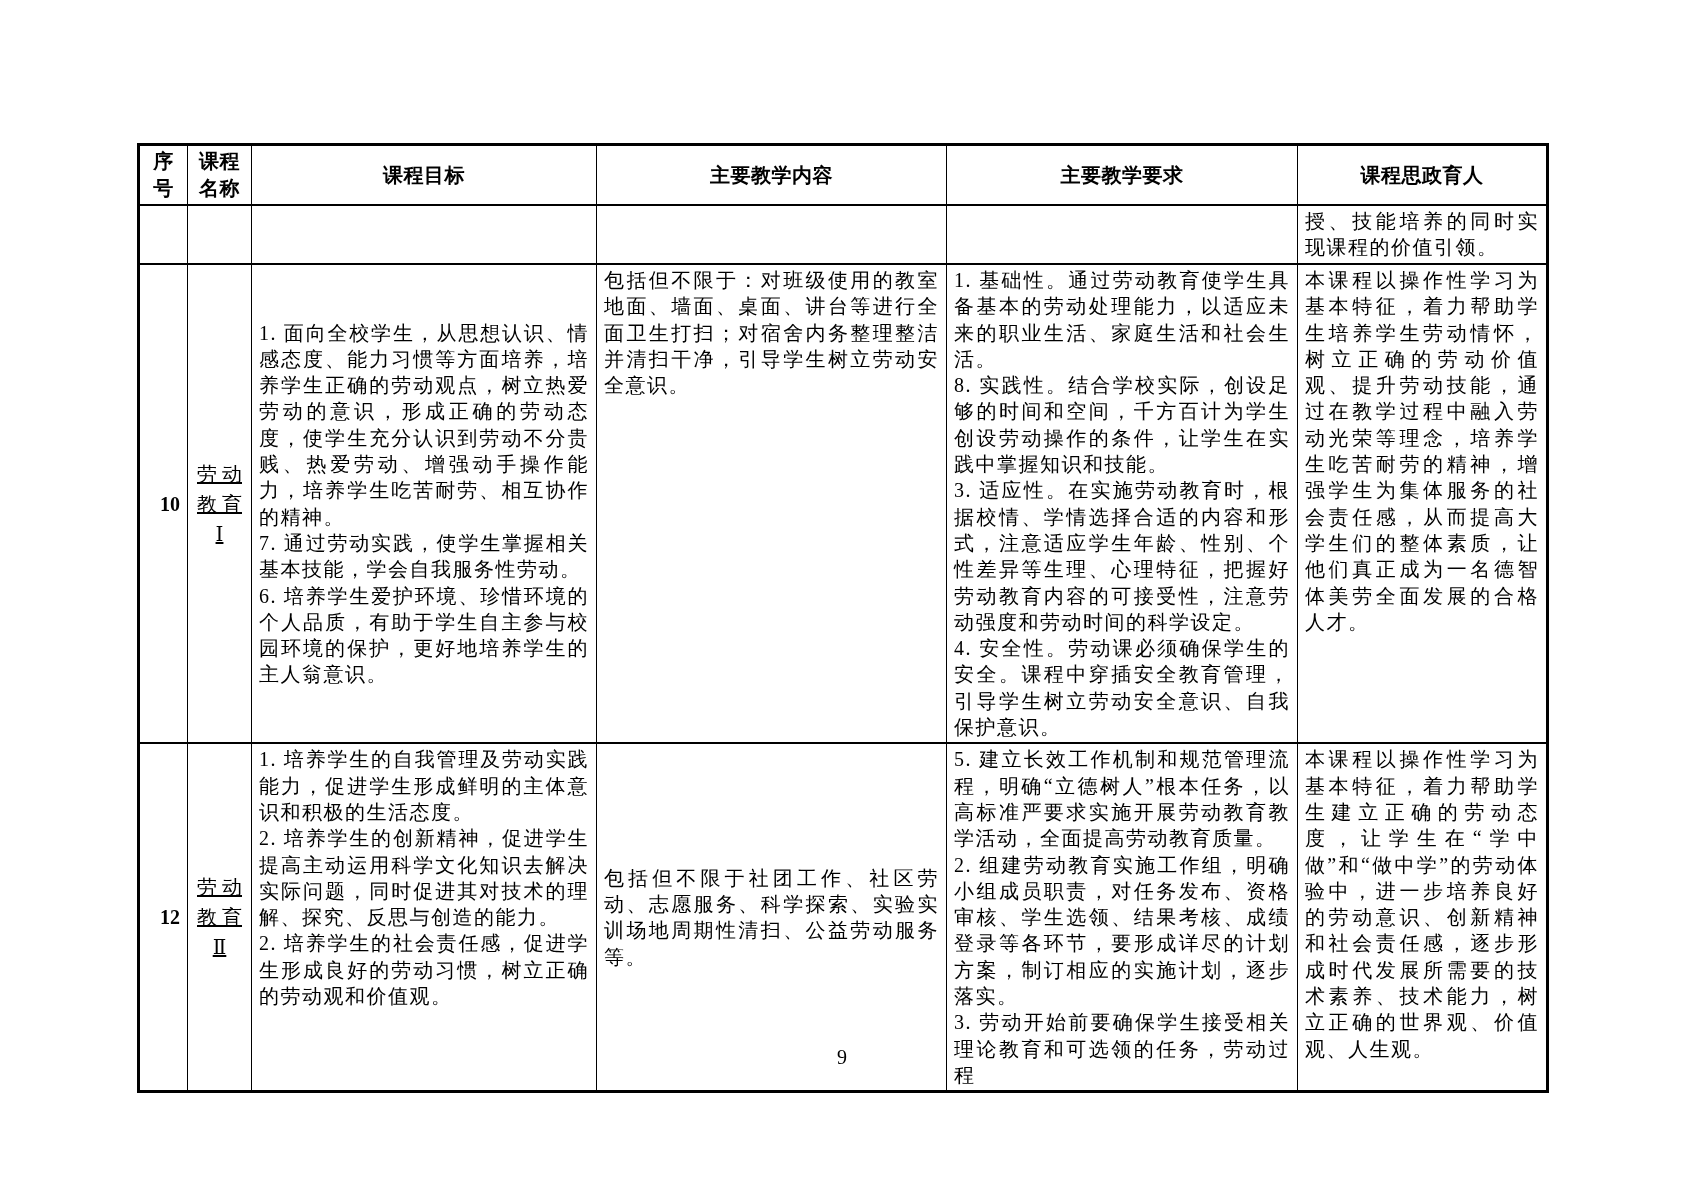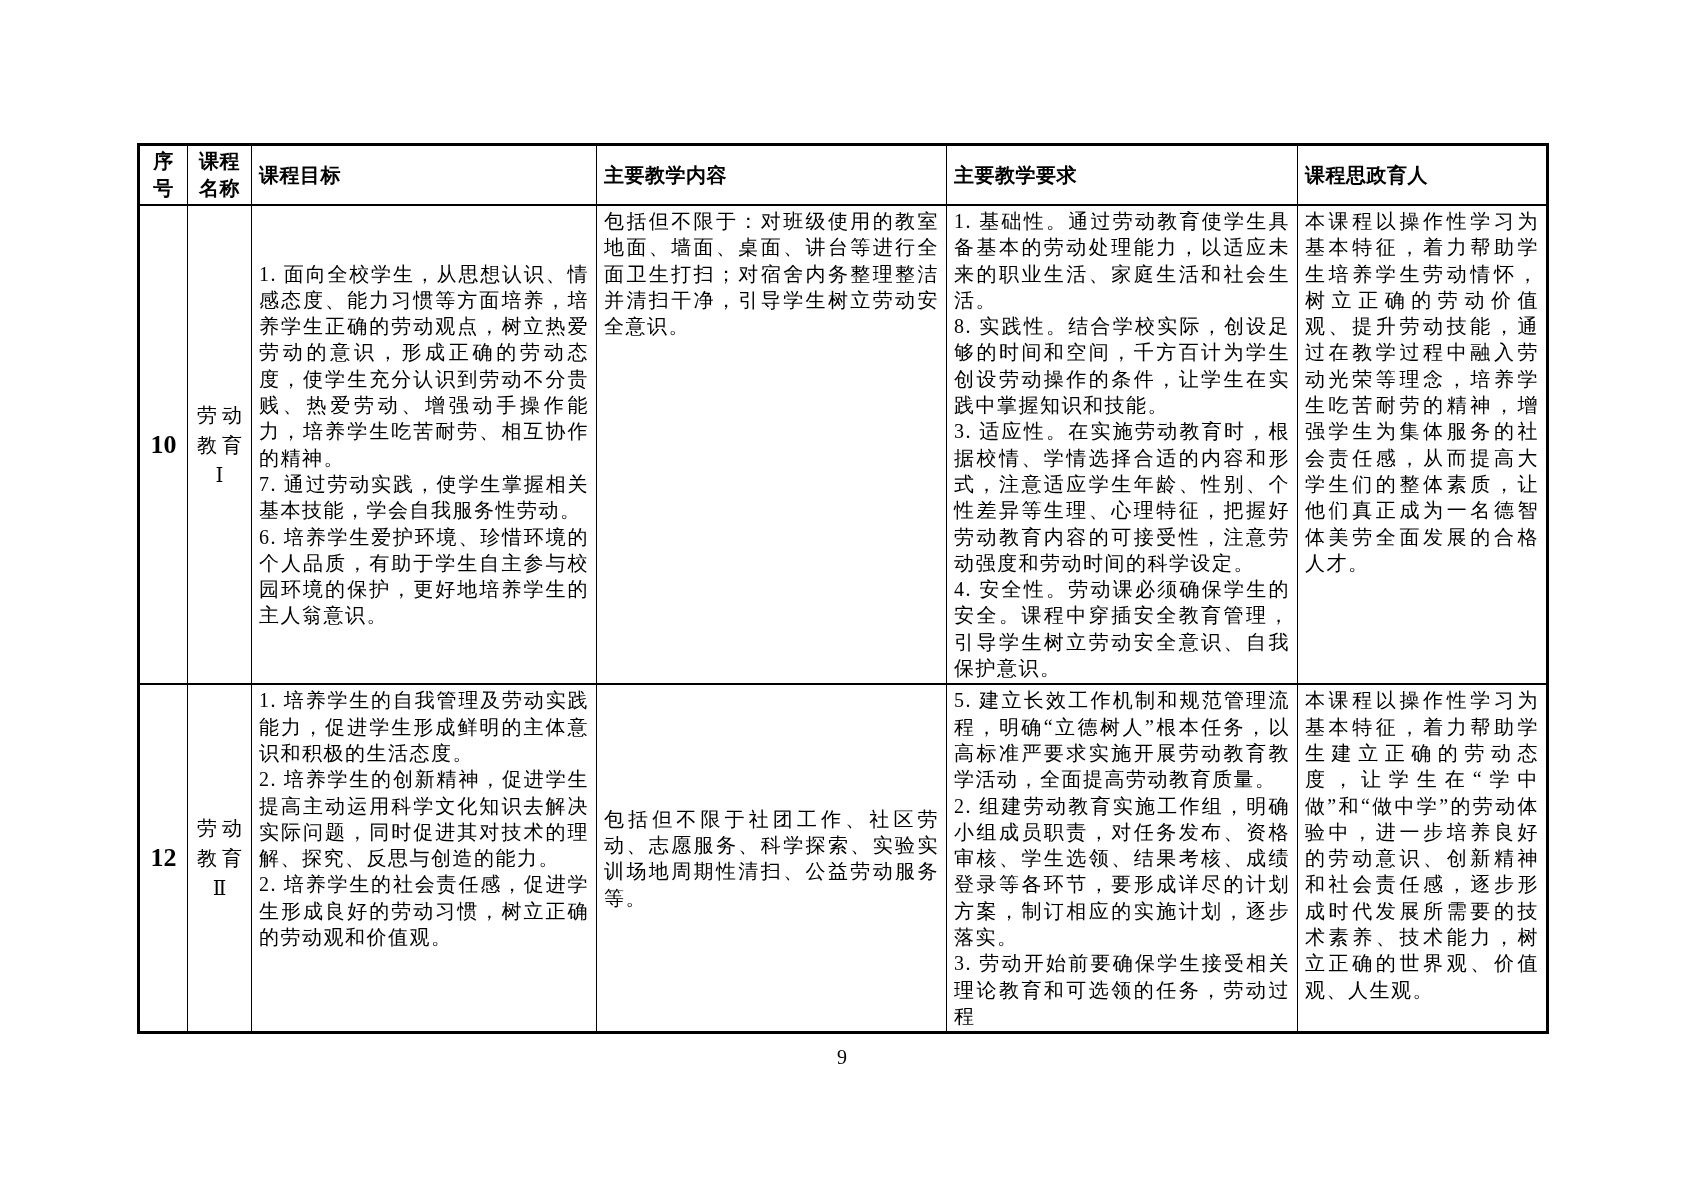--- a/index.html
+++ b/index.html
@@ -28,46 +28,47 @@
     border-left-width: 1.5px;
     border-right-width: 1.5px;
     padding: 2px 7px;
     vertical-align: top;
     overflow: hidden;
   }
   th {
     font-size: 20px;
     font-weight: bold;
     vertical-align: middle;
-    text-align: left;
+    text-align: center;
     white-space: pre-line;
     line-height: 27px;
     letter-spacing: 0.5px;
   }
   th.center { text-align: center; }
   td {
     font-size: 20px;
     line-height: 26.3px;
     letter-spacing: 1.5px;
     text-align: justify;
   }
   td p { margin: 0; }
   td.num {
-    text-align: center;
+    text-align: right;
     vertical-align: middle;
     font-weight: bold;
     letter-spacing: 0;
-    font-size: 26px;
+    font-size: 20px;
   }
   td.cname {
     text-align: center;
     vertical-align: middle;
     line-height: 30px;
     letter-spacing: 0;
     white-space: pre-line;
+    text-decoration: underline;
   }
   td.vmid { vertical-align: middle; }
   tr.h-header  { height: 56px; }
   tr.h-carry   { height: 59px; }
   tr.h-r10     { height: 454px; }
   tr.h-r11     { height: 310px; }
   .pageno {
     position: absolute;
     left: 0; top: 1046px;
     width: 100%;
@@ -95,20 +96,30 @@
       <th class="center">序
 号</th>
       <th class="center">课程
 名称</th>
       <th>课程目标</th>
       <th>主要教学内容</th>
       <th>主要教学要求</th>
       <th>课程思政育人</th>
     </tr>
 
+    <tr class="h-carry">
+      <td></td>
+      <td></td>
+      <td></td>
+      <td></td>
+      <td></td>
+      <td>
+        <p>授、技能培养的同时实现课程的价值引领。</p>
+      </td>
+    </tr>
 
     <tr class="h-r10">
       <td class="num">10</td>
       <td class="cname"><span>劳 动</span>
 <span>教 育</span>
 <span>Ⅰ</span></td>
       <td class="vmid">
         <p>1. 面向全校学生，从思想认识、情感态度、能力习惯等方面培养，培养学生正确的劳动观点，树立热爱劳动的意识，形成正确的劳动态度，使学生充分认识到劳动不分贵贱、热爱劳动、增强动手操作能力，培养学生吃苦耐劳、相互协作的精神。</p>
         <p>7. 通过劳动实践，使学生掌握相关基本技能，学会自我服务性劳动。</p>
         <p>6. 培养学生爱护环境、珍惜环境的个人品质，有助于学生自主参与校园环境的保护，更好地培养学生的主人翁意识。</p>

